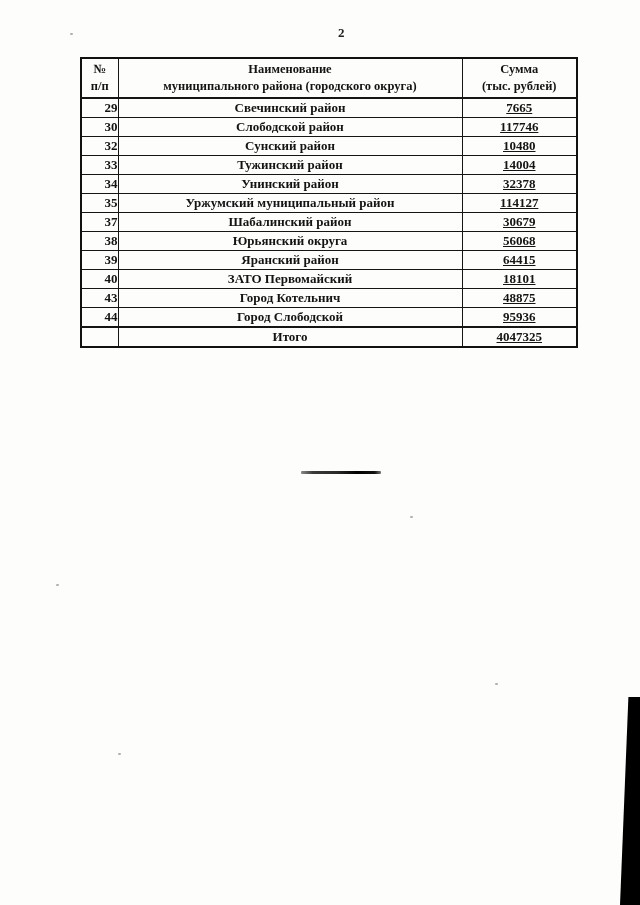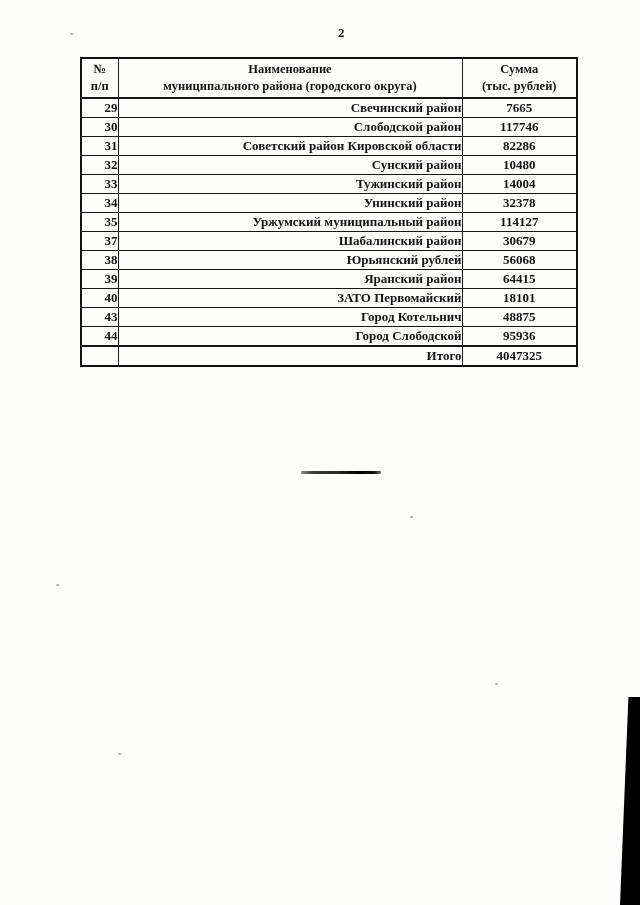--- a/index.html
+++ b/index.html
@@ -58,25 +58,26 @@
     font-size: 12.5px;
   }
   .doc-table td {
     height: 18px;
     line-height: 18px;
   }
   .cell-num {
     text-align: right;
   }
   .cell-name {
-    text-align: right;
+    text-align: center;
     padding-left: 4px;
   }
   .cell-sum {
     text-align: center;
+    text-decoration: underline;
   }
   .total-row td {
     border-top-width: 2px;
   }
   
   .artifact-line {
     position: absolute;
     top: 471px;
     left: 301px;
     width: 80px;
@@ -135,25 +136,20 @@
         <td class="cell-num">29</td>
         <td class="cell-name">Свечинский район</td>
         <td class="cell-sum">7665</td>
       </tr>
       <tr>
         <td class="cell-num">30</td>
         <td class="cell-name">Слободской район</td>
         <td class="cell-sum">117746</td>
       </tr>
       <tr>
-        <td class="cell-num">31</td>
-        <td class="cell-name">Советский район Кировской области</td>
-        <td class="cell-sum">82286</td>
-      </tr>
-      <tr>
         <td class="cell-num">32</td>
         <td class="cell-name">Сунский район</td>
         <td class="cell-sum">10480</td>
       </tr>
       <tr>
         <td class="cell-num">33</td>
         <td class="cell-name">Тужинский район</td>
         <td class="cell-sum">14004</td>
       </tr>
       <tr>
@@ -166,21 +162,21 @@
         <td class="cell-name">Уржумский муниципальный район</td>
         <td class="cell-sum">114127</td>
       </tr>
       <tr>
         <td class="cell-num">37</td>
         <td class="cell-name">Шабалинский район</td>
         <td class="cell-sum">30679</td>
       </tr>
       <tr>
         <td class="cell-num">38</td>
-        <td class="cell-name">Юрьянский рублей</td>
+        <td class="cell-name">Юрьянский округа</td>
         <td class="cell-sum">56068</td>
       </tr>
       <tr>
         <td class="cell-num">39</td>
         <td class="cell-name">Яранский район</td>
         <td class="cell-sum">64415</td>
       </tr>
       <tr>
         <td class="cell-num">40</td>
         <td class="cell-name">ЗАТО Первомайский</td>

